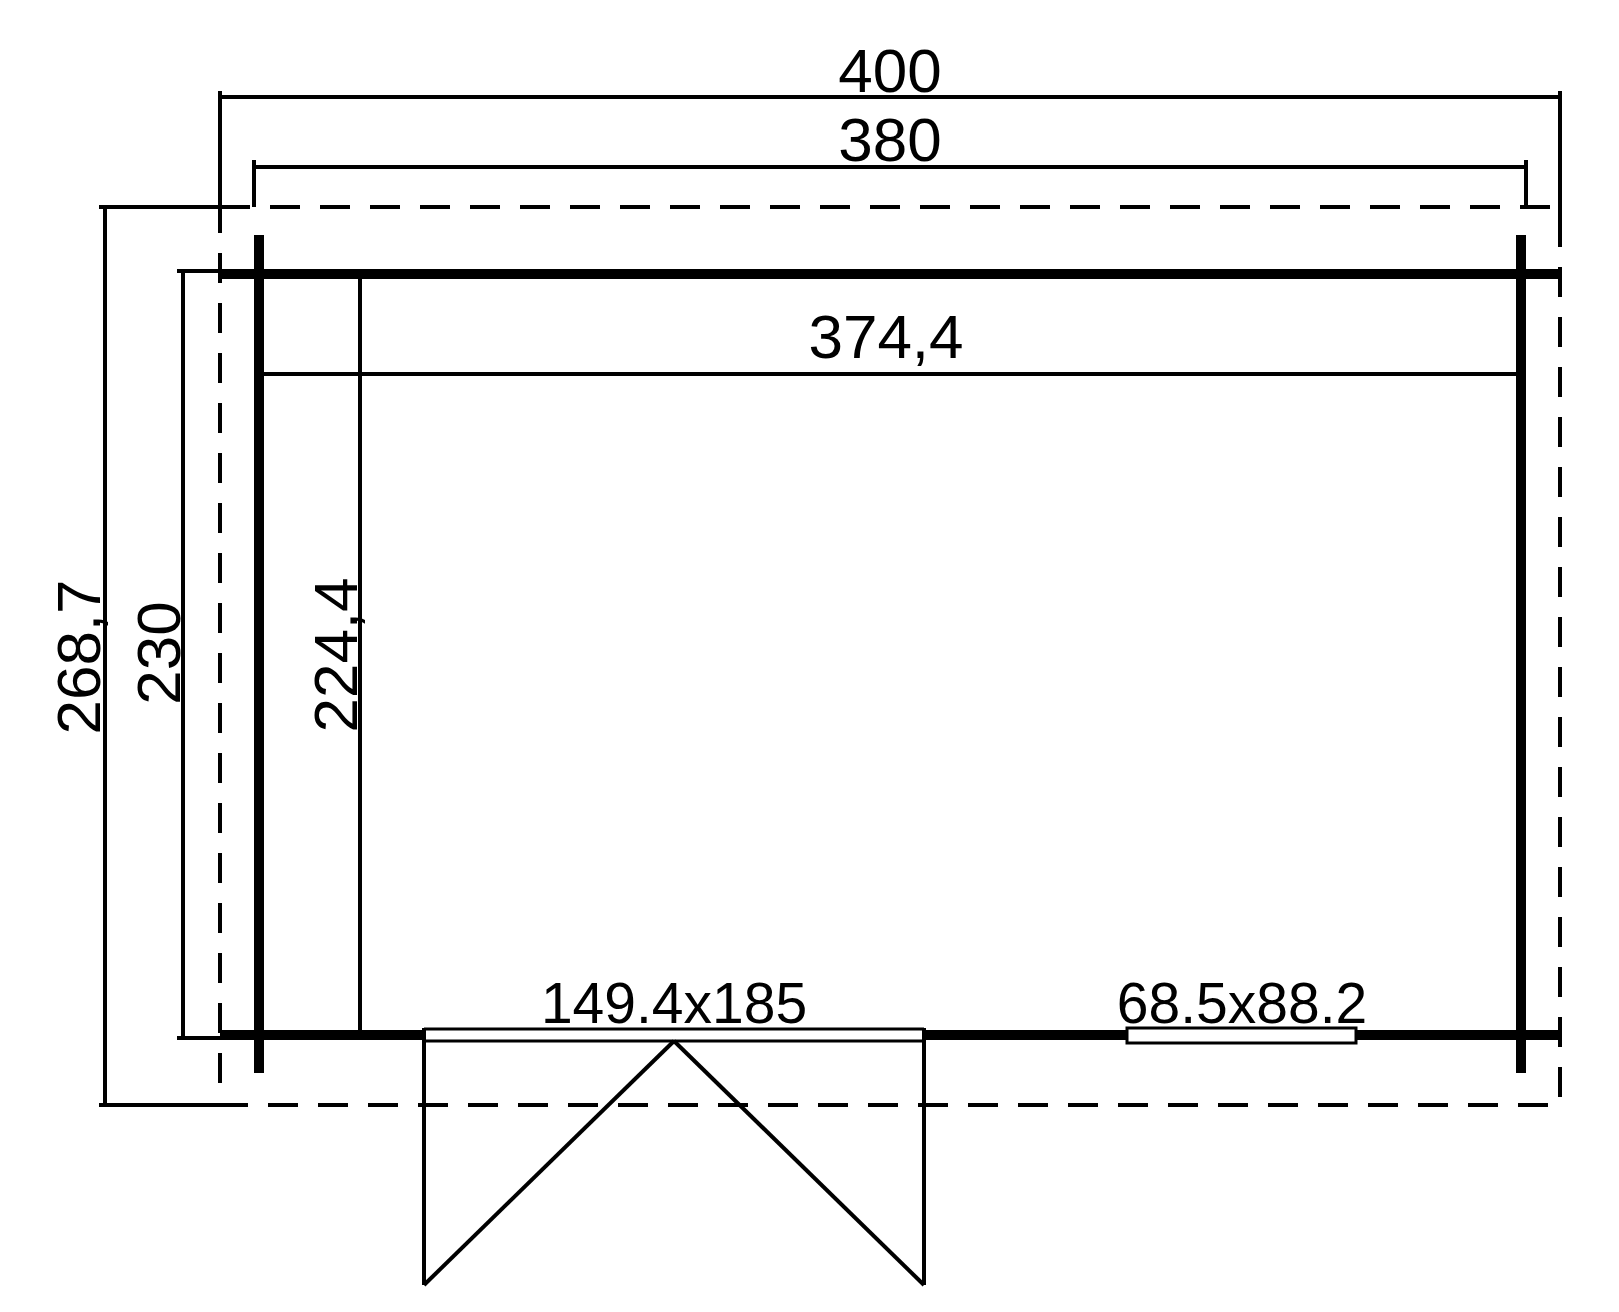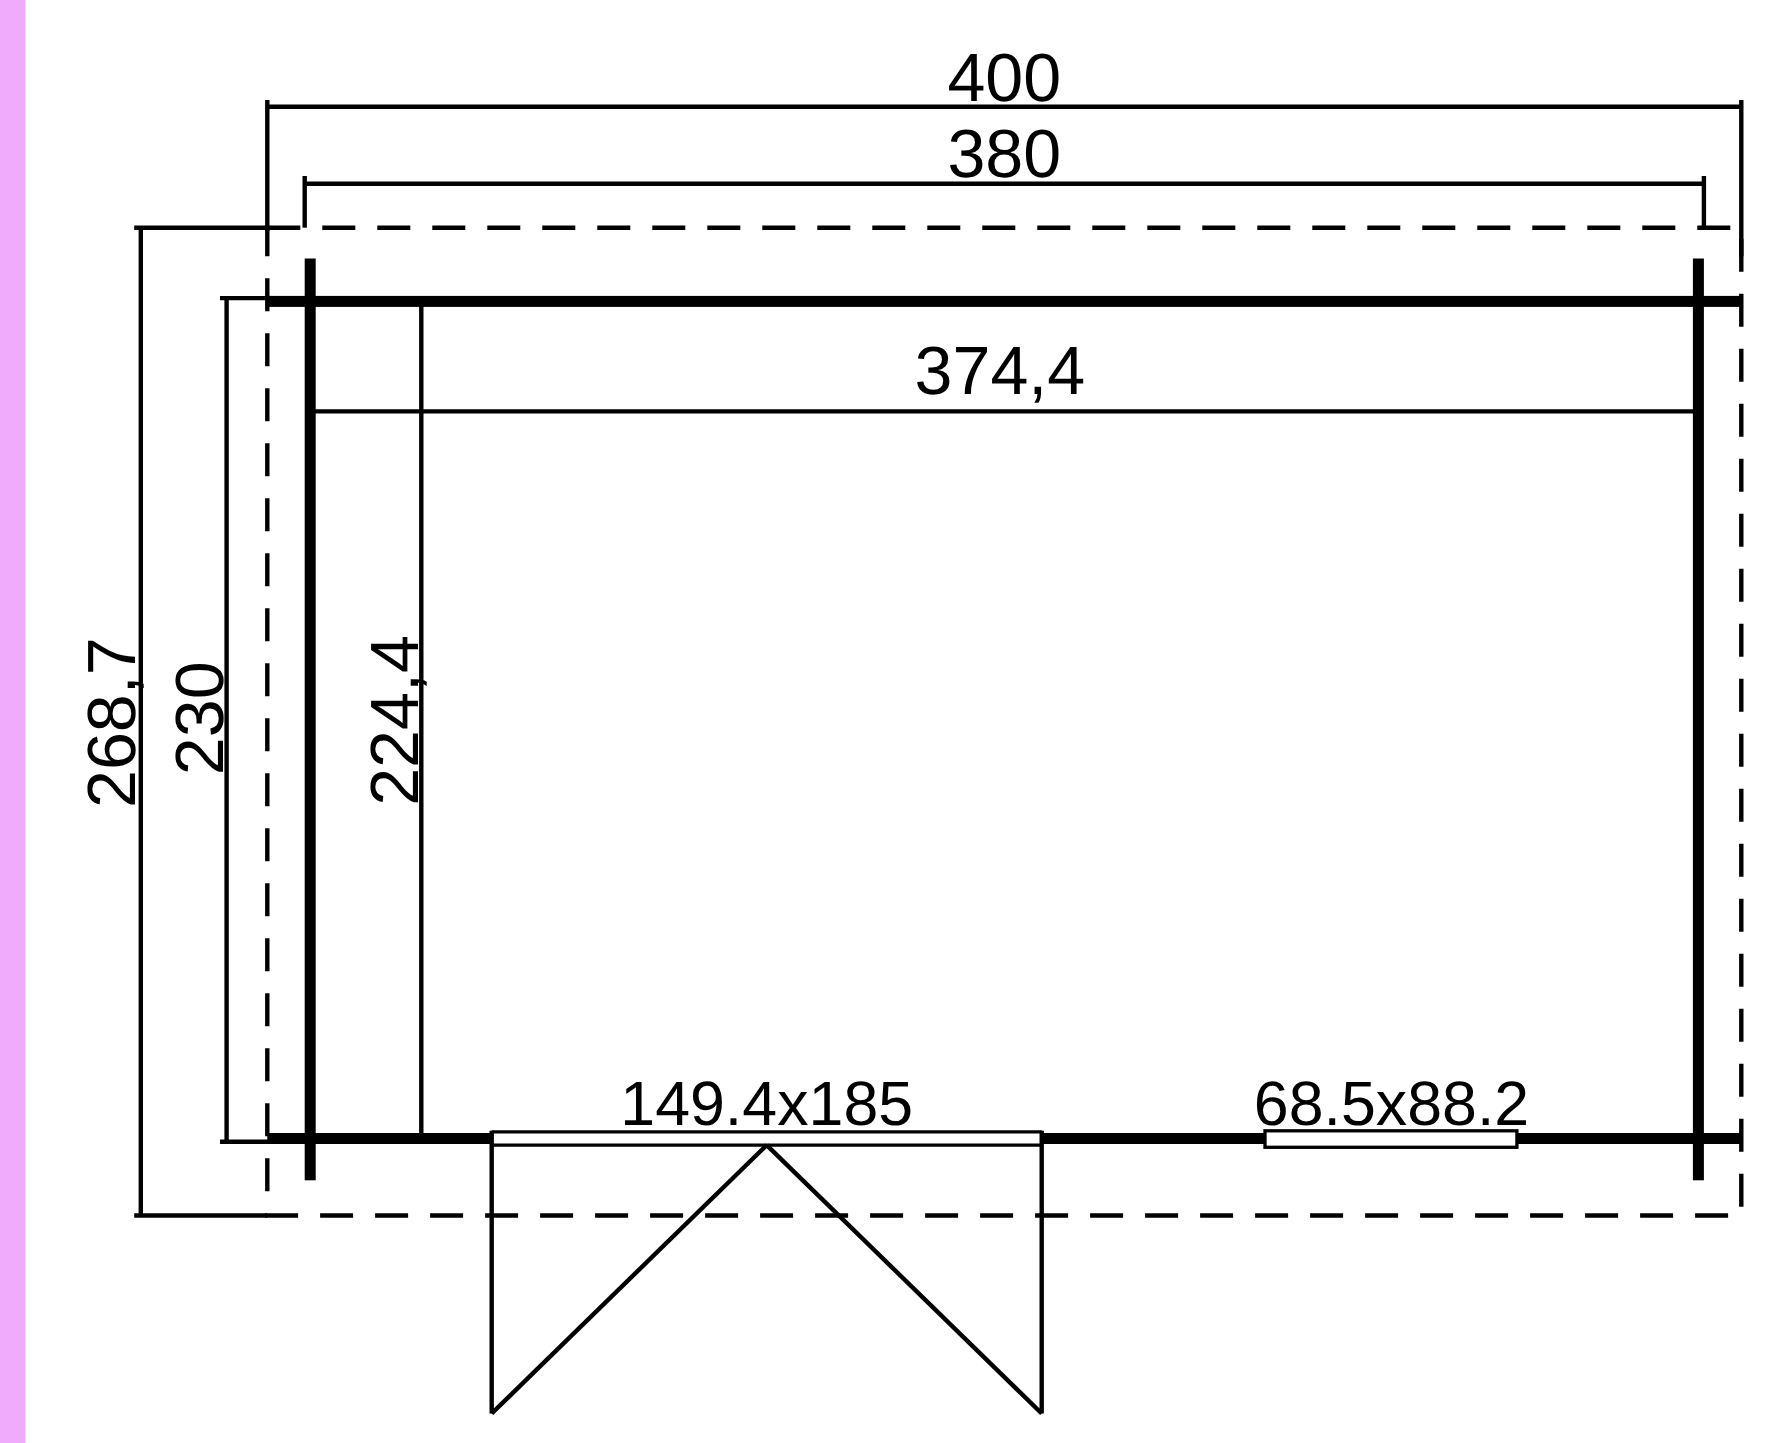--- a/index.html
+++ b/index.html
@@ -6,21 +6,20 @@
     margin: 0;
     padding: 0;
     background: #ffffff;
   }
   .canvas {
     position: relative;
     width: 1338px;
     height: 1312px;
     background: #f0abfc;
     font-family: "Liberation Sans", sans-serif;
-    padding-left: 23px;
   }
   svg { display: block; }
   text {
     font-family: "Liberation Sans", sans-serif;
     fill: #000000;
   }
   .dim-label { font-size: 62px; }
   .opening-label { font-size: 57px; }
 </style>
 </head>

